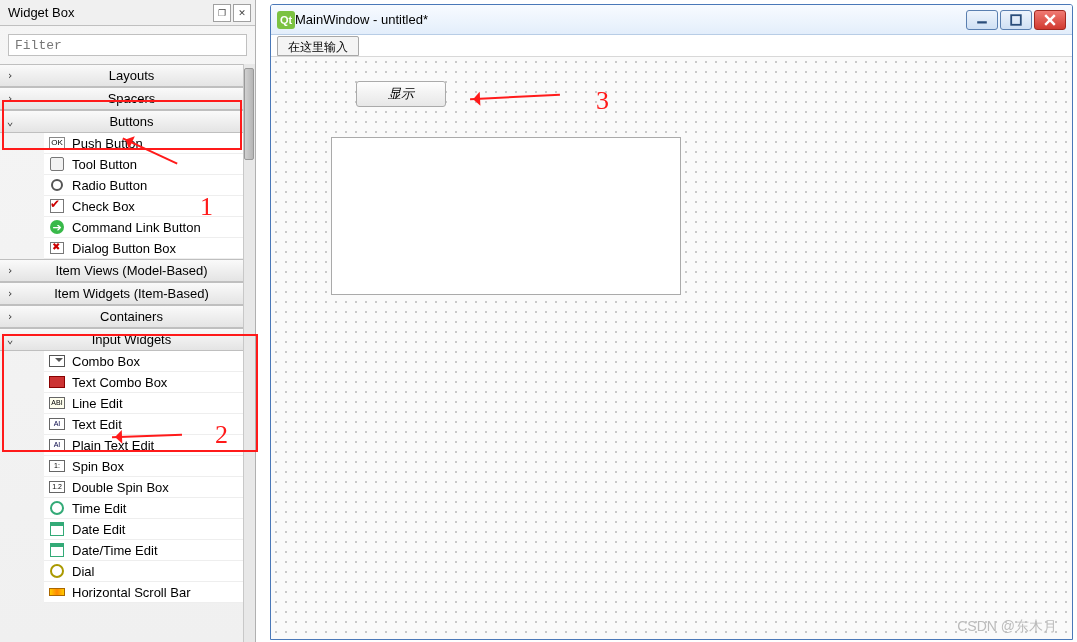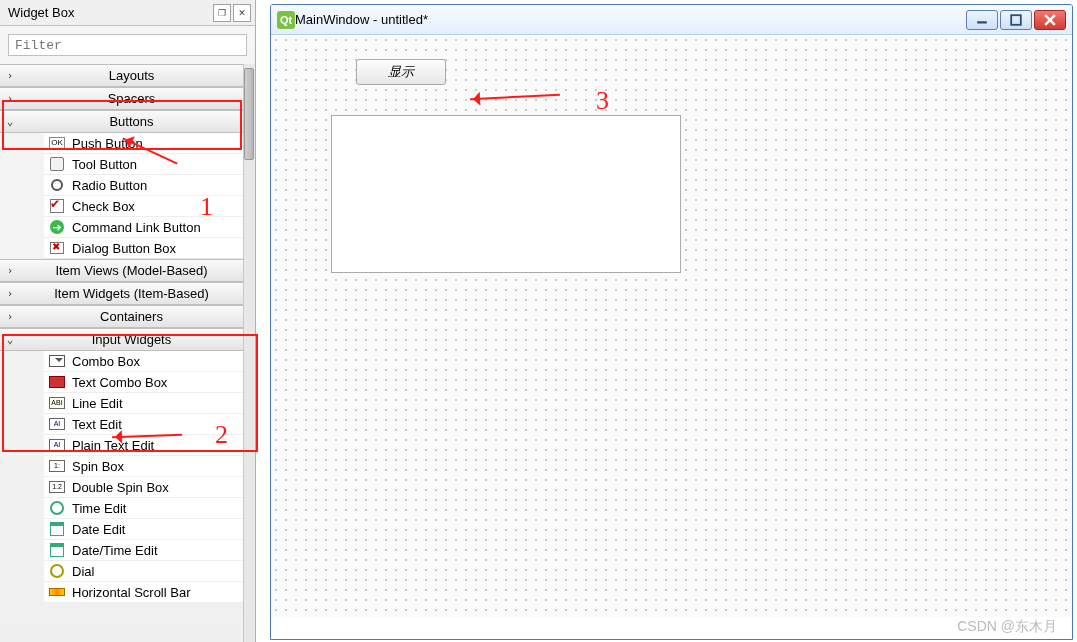--- a/index.html
+++ b/index.html
@@ -316,19 +316,22 @@
           </svg>
       </div>
       <div class="winbtn close">
         <svg viewBox="0 0 10 10">
             <line x1="1" y1="1" x2="9" y2="9" stroke="#fff" stroke-width="2"></line>
             <line x1="9" y1="1" x2="1" y2="9" stroke="#fff" stroke-width="2"></line>
           </svg>
       </div>
     </div>
   </div>
+  <div class="menustrip">
+    <div class="mi">在这里输入</div>
+  </div>
   <div class="canvas">
     <div class="design-btn">显示</div>
     <div class="design-textedit"></div>
   </div>
 </div>
 
 <div class="watermark">CSDN @东木月</div>
 
 </body></html>

